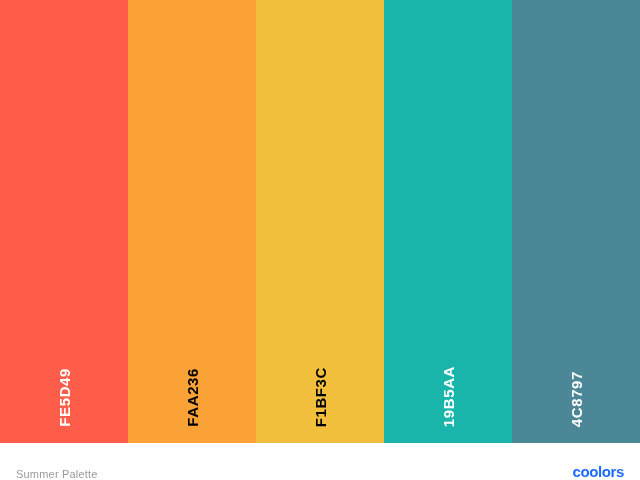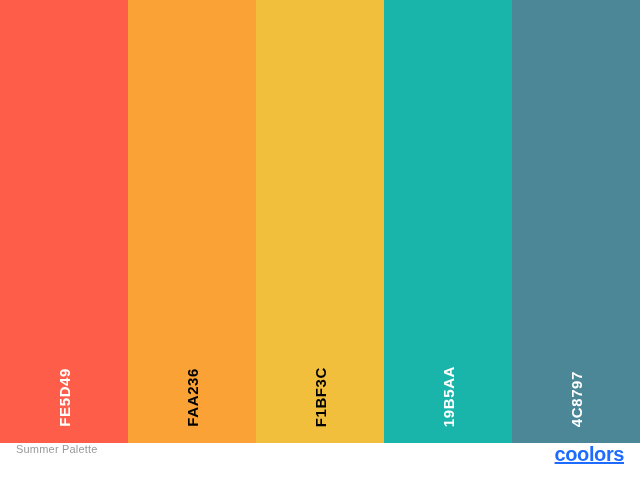--- a/index.html
+++ b/index.html
@@ -51,40 +51,39 @@
     user-select: none;
   }
 
   
   #footer {
     flex: 1 1 auto;
     height: 37px;
     width: 640px;
     background: #ffffff;
     display: flex;
-    align-items: flex-start;
+    align-items: flex-end;
     justify-content: space-between;
     padding: 0 16px;
     box-sizing: border-box;
   }
 
   #palette-title {
     font-size: 11px;
     color: #9a9a9a;
     letter-spacing: 0.2px;
     white-space: nowrap;
   }
 
   #brand-logo {
-    font-size: 20px;
+    font-size: 15px;
     font-weight: bold;
     color: #1e6cff;
     letter-spacing: -0.4px;
     white-space: nowrap;
-    text-decoration: underline;
   }
 </style>
 </head>
 <body>
 
 <div id="app">
 
   <div id="palette">
 
     <div class="swatch" style="background-color: rgb(254, 93, 73);">

